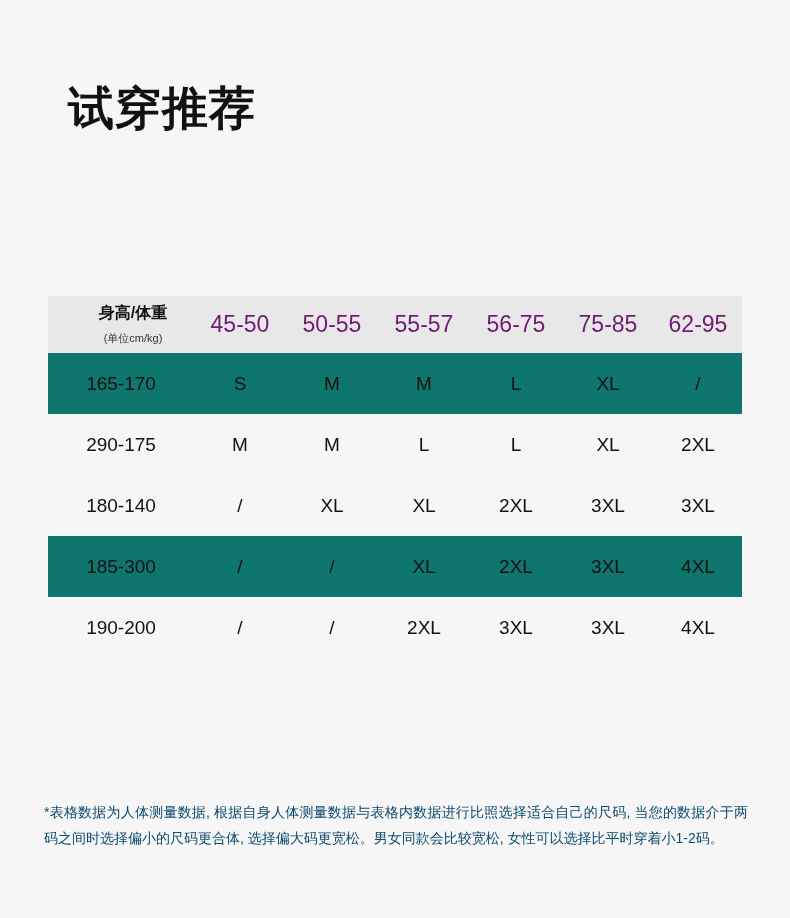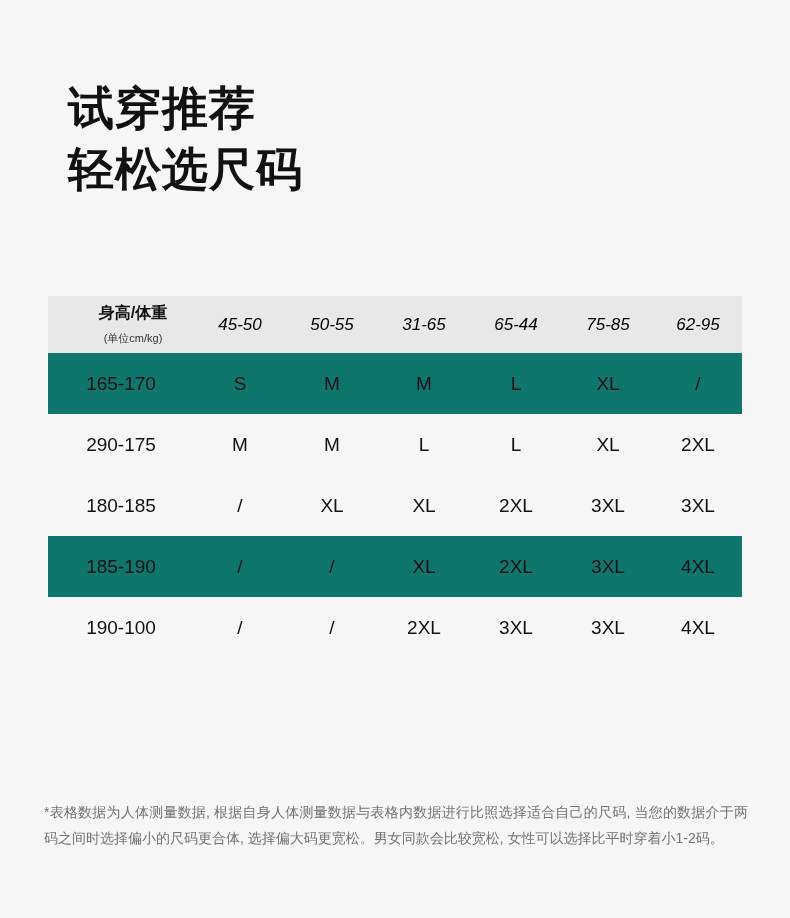--- a/index.html
+++ b/index.html
@@ -74,52 +74,50 @@
     color: #111;
     display: block;
   }
   .corner-sub {
     font-size: 11px;
     color: #333;
     display: block;
     margin-top: 9px;
   }
   .head-cell {
-    font-size: 17px;
+    font-size: 23px;
     font-weight: bold;
-    color: #000000;
-    font-style: italic;
+    color: #701a75;
   }
   .row-label {
     font-size: 19px;
     color: #111;
   }
   .cell {
     font-size: 19px;
     color: #111;
   }
   .note {
     position: absolute;
     left: 44px;
     top: 800px;
     width: 704px;
     font-size: 14px;
     line-height: 1.85;
-    color: #737373;
+    color: #0c4a6e;
     text-align: justify;
   }
 </style>
 </head>
 <body>
 
 <div class="page">
 
   <div class="heading">
     <div>试穿推荐</div>
-    <div>轻松选尺码</div>
   </div>
 
   <div class="table-wrap">
     <table class="size-table">
       <colgroup>
         <col style="width:146px">
         <col style="width:92px">
         <col style="width:92px">
         <col style="width:92px">
         <col style="width:92px">
@@ -127,22 +125,22 @@
         <col style="width:88px">
       </colgroup>
       <thead>
         <tr class="head-row">
           <th class="corner-cell">
             <span class="corner-main">身高/体重</span>
             <span class="corner-sub">(单位cm/kg)</span>
           </th>
           <th class="head-cell">45-50</th>
           <th class="head-cell">50-55</th>
-          <th class="head-cell">31-65</th>
-          <th class="head-cell">65-44</th>
+          <th class="head-cell">55-57</th>
+          <th class="head-cell">56-75</th>
           <th class="head-cell">75-85</th>
           <th class="head-cell">62-95</th>
         </tr>
       </thead>
       <tbody>
         <tr class="row even">
           <td class="row-label">165-170</td>
           <td class="cell">S</td>
           <td class="cell">M</td>
           <td class="cell">M</td>
@@ -153,39 +151,39 @@
         <tr class="row odd">
           <td class="row-label">290-175</td>
           <td class="cell">M</td>
           <td class="cell">M</td>
           <td class="cell">L</td>
           <td class="cell">L</td>
           <td class="cell">XL</td>
           <td class="cell">2XL</td>
         </tr>
         <tr class="row odd">
-          <td class="row-label">180-185</td>
+          <td class="row-label">180-140</td>
           <td class="cell">/</td>
           <td class="cell">XL</td>
           <td class="cell">XL</td>
           <td class="cell">2XL</td>
           <td class="cell">3XL</td>
           <td class="cell">3XL</td>
         </tr>
         <tr class="row even">
-          <td class="row-label">185-190</td>
+          <td class="row-label">185-300</td>
           <td class="cell">/</td>
           <td class="cell">/</td>
           <td class="cell">XL</td>
           <td class="cell">2XL</td>
           <td class="cell">3XL</td>
           <td class="cell">4XL</td>
         </tr>
         <tr class="row odd">
-          <td class="row-label">190-100</td>
+          <td class="row-label">190-200</td>
           <td class="cell">/</td>
           <td class="cell">/</td>
           <td class="cell">2XL</td>
           <td class="cell">3XL</td>
           <td class="cell">3XL</td>
           <td class="cell">4XL</td>
         </tr>
       </tbody>
     </table>
   </div>

